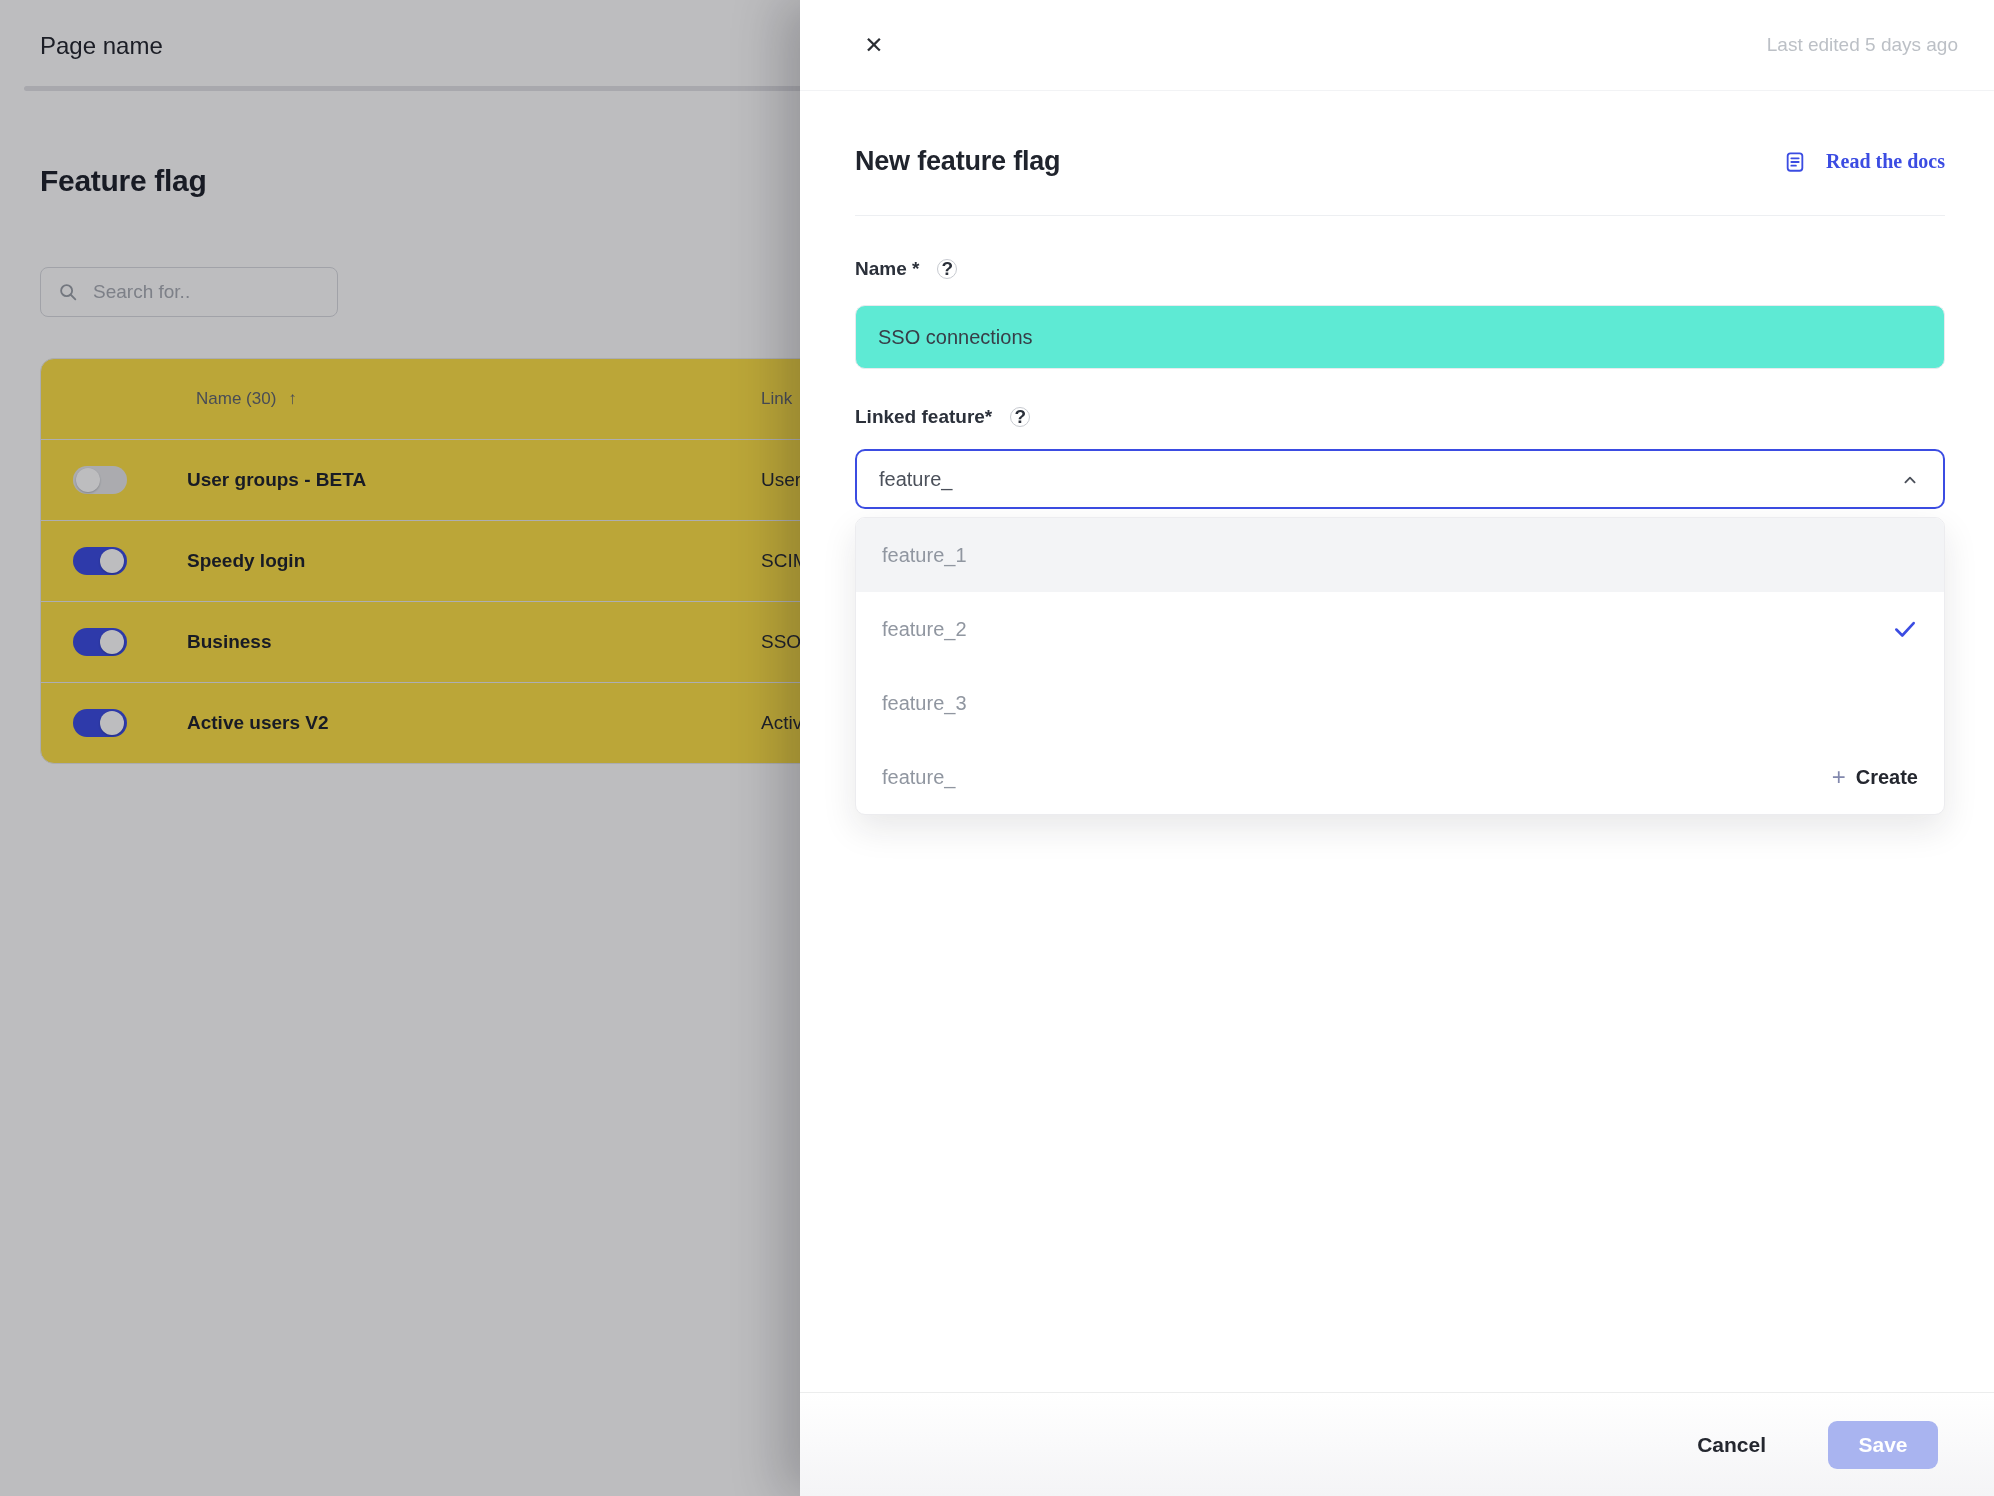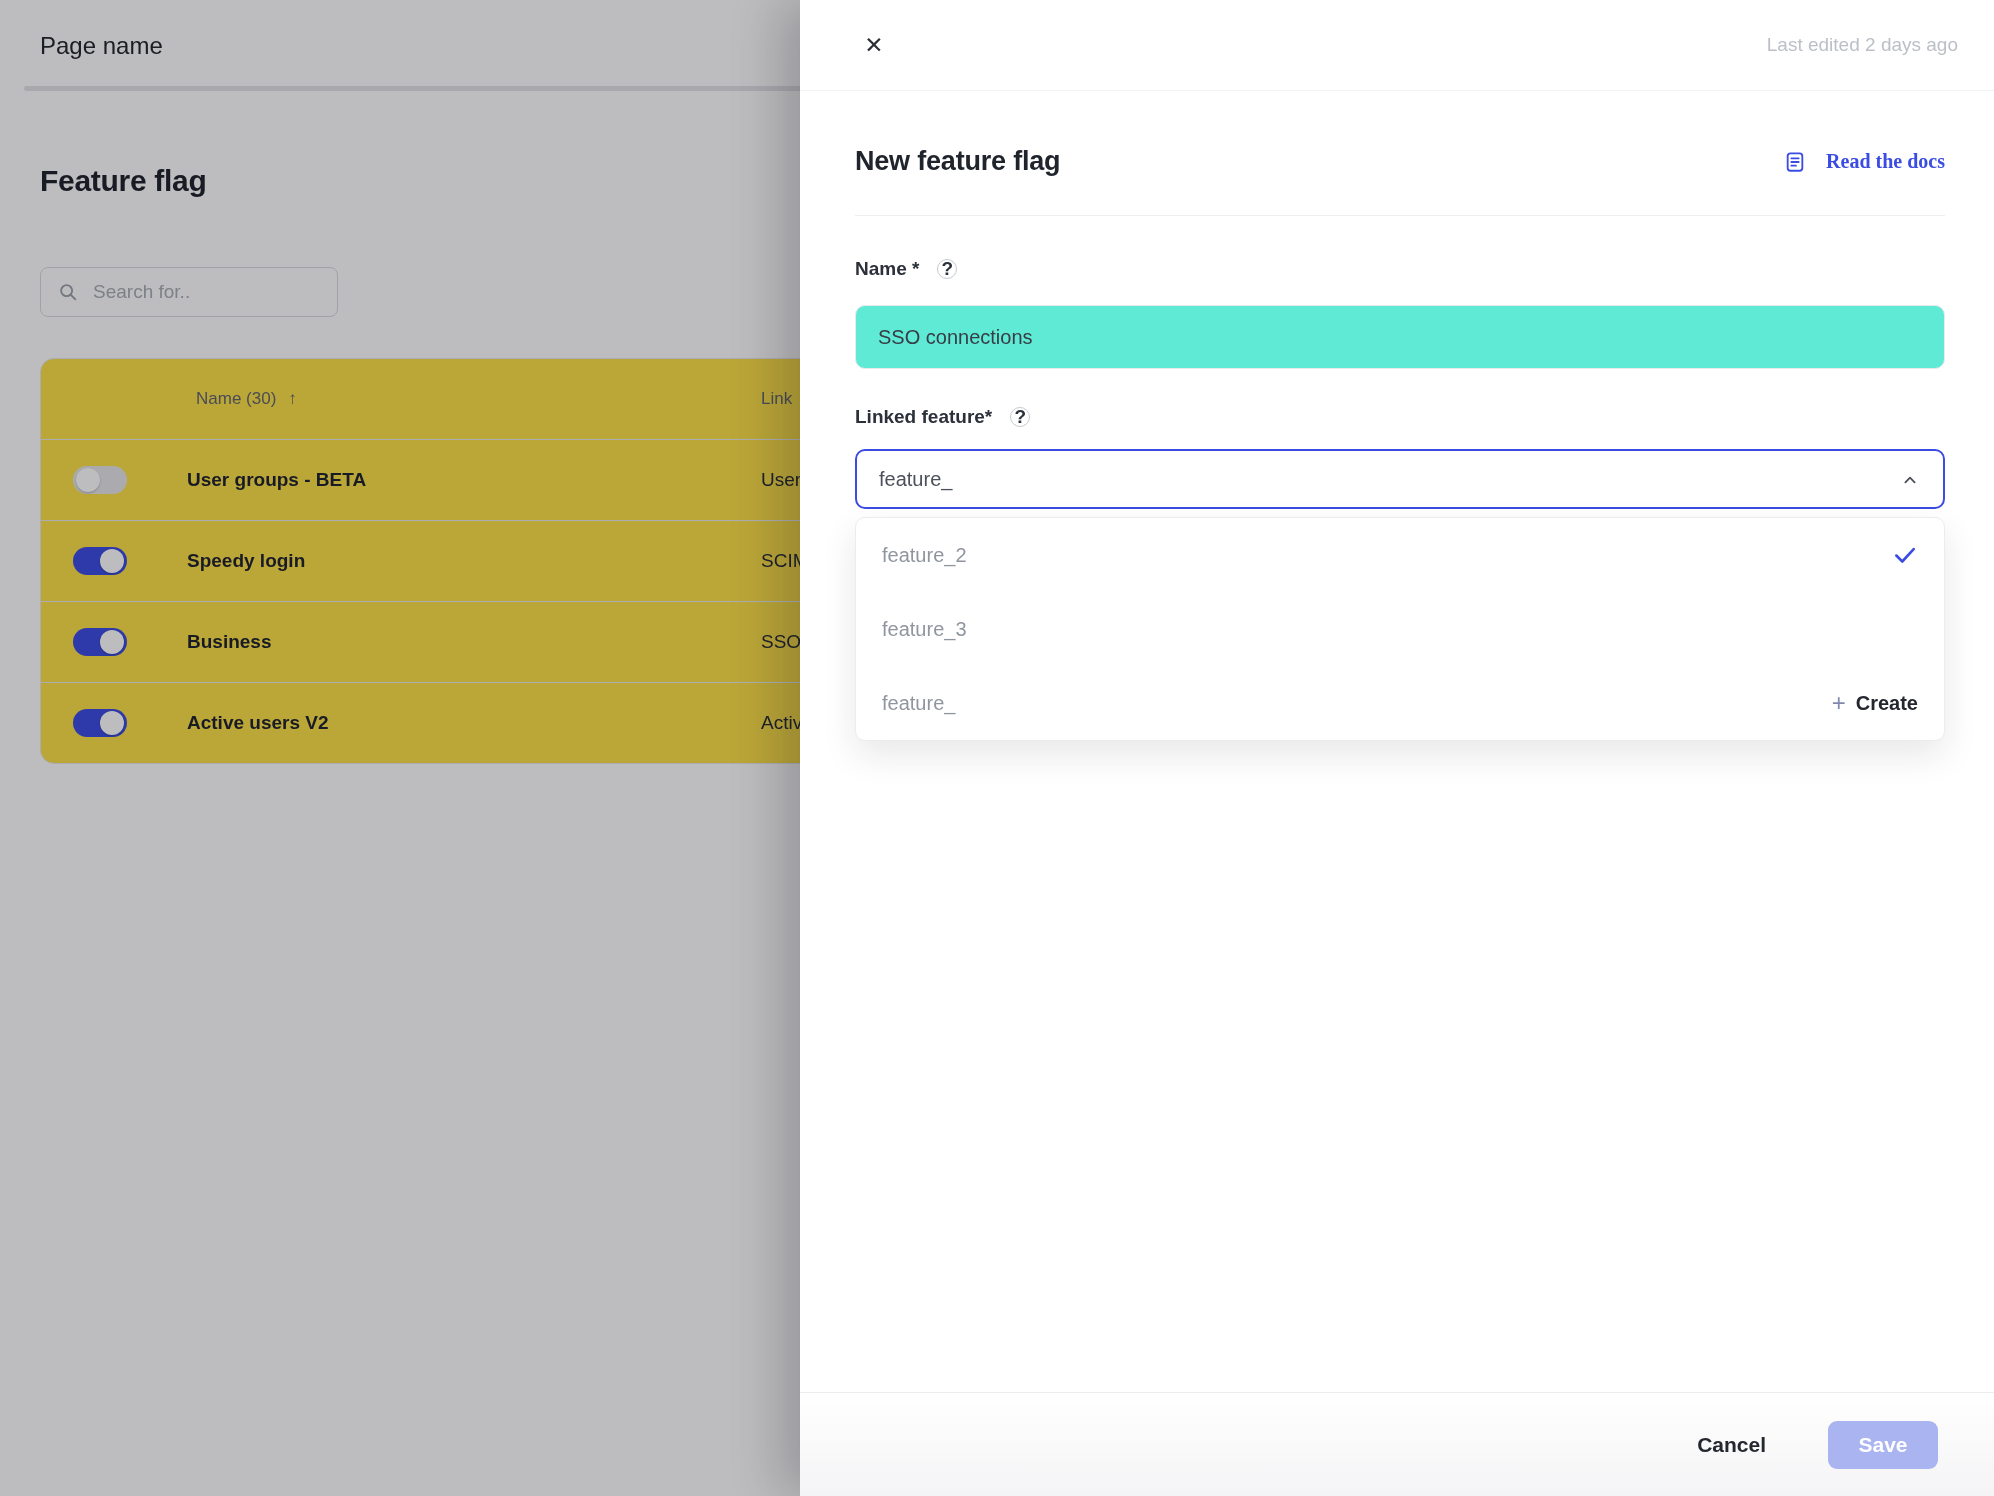--- a/index.html
+++ b/index.html
@@ -165,21 +165,21 @@
       <span class="row-linked">Activ</span>
     </div>
   </div>
 </div>
 
 <div class="overlay"></div>
 
 <div class="modal">
   <div class="modal-topbar">
     <button class="close-btn"><span>✕</span></button>
-    <span class="last-edited">Last edited 2 days ago</span>
+    <span class="last-edited">Last edited 5 days ago</span>
   </div>
 
   <div class="heading-row">
     <span class="modal-title">New feature flag</span>
     <button class="docs-link">
       <svg width="22" height="22" viewBox="0 0 24 24" fill="none">
         <rect x="4" y="2.5" width="16" height="19" rx="3" stroke="#3B4CE2" stroke-width="2"></rect>
         <line x1="8" y1="8" x2="16" y2="8" stroke="#3B4CE2" stroke-width="2" stroke-linecap="round"></line>
         <line x1="8" y1="12" x2="16" y2="12" stroke="#3B4CE2" stroke-width="2" stroke-linecap="round"></line>
         <line x1="8" y1="16" x2="13" y2="16" stroke="#3B4CE2" stroke-width="2" stroke-linecap="round"></line>
@@ -201,20 +201,24 @@
   </div>
 
   <div class="combobox">
     <input value="feature_" style="">
     <svg class="chev" width="22" height="22" viewBox="0 0 24 24" fill="none">
       <path d="M7 14.5l5-5 5 5" stroke="#4a4f59" stroke-width="2" stroke-linecap="round" stroke-linejoin="round"></path>
     </svg>
   </div>
 
   <div class="dropdown">
+    <div class="dd-option hover">
+      <span>feature_1</span>
+
+    </div>
     <div class="dd-option selected">
       <span>feature_2</span>
       <svg class="check-icon" width="26" height="26" viewBox="0 0 24 24" fill="none">
           <path d="M4 12.5l5.5 5.5L20 6.5" stroke="#3B4CE2" stroke-width="2.4" stroke-linecap="round" stroke-linejoin="round"></path>
         </svg>
     </div>
     <div class="dd-option">
       <span>feature_3</span>
 
     </div>

